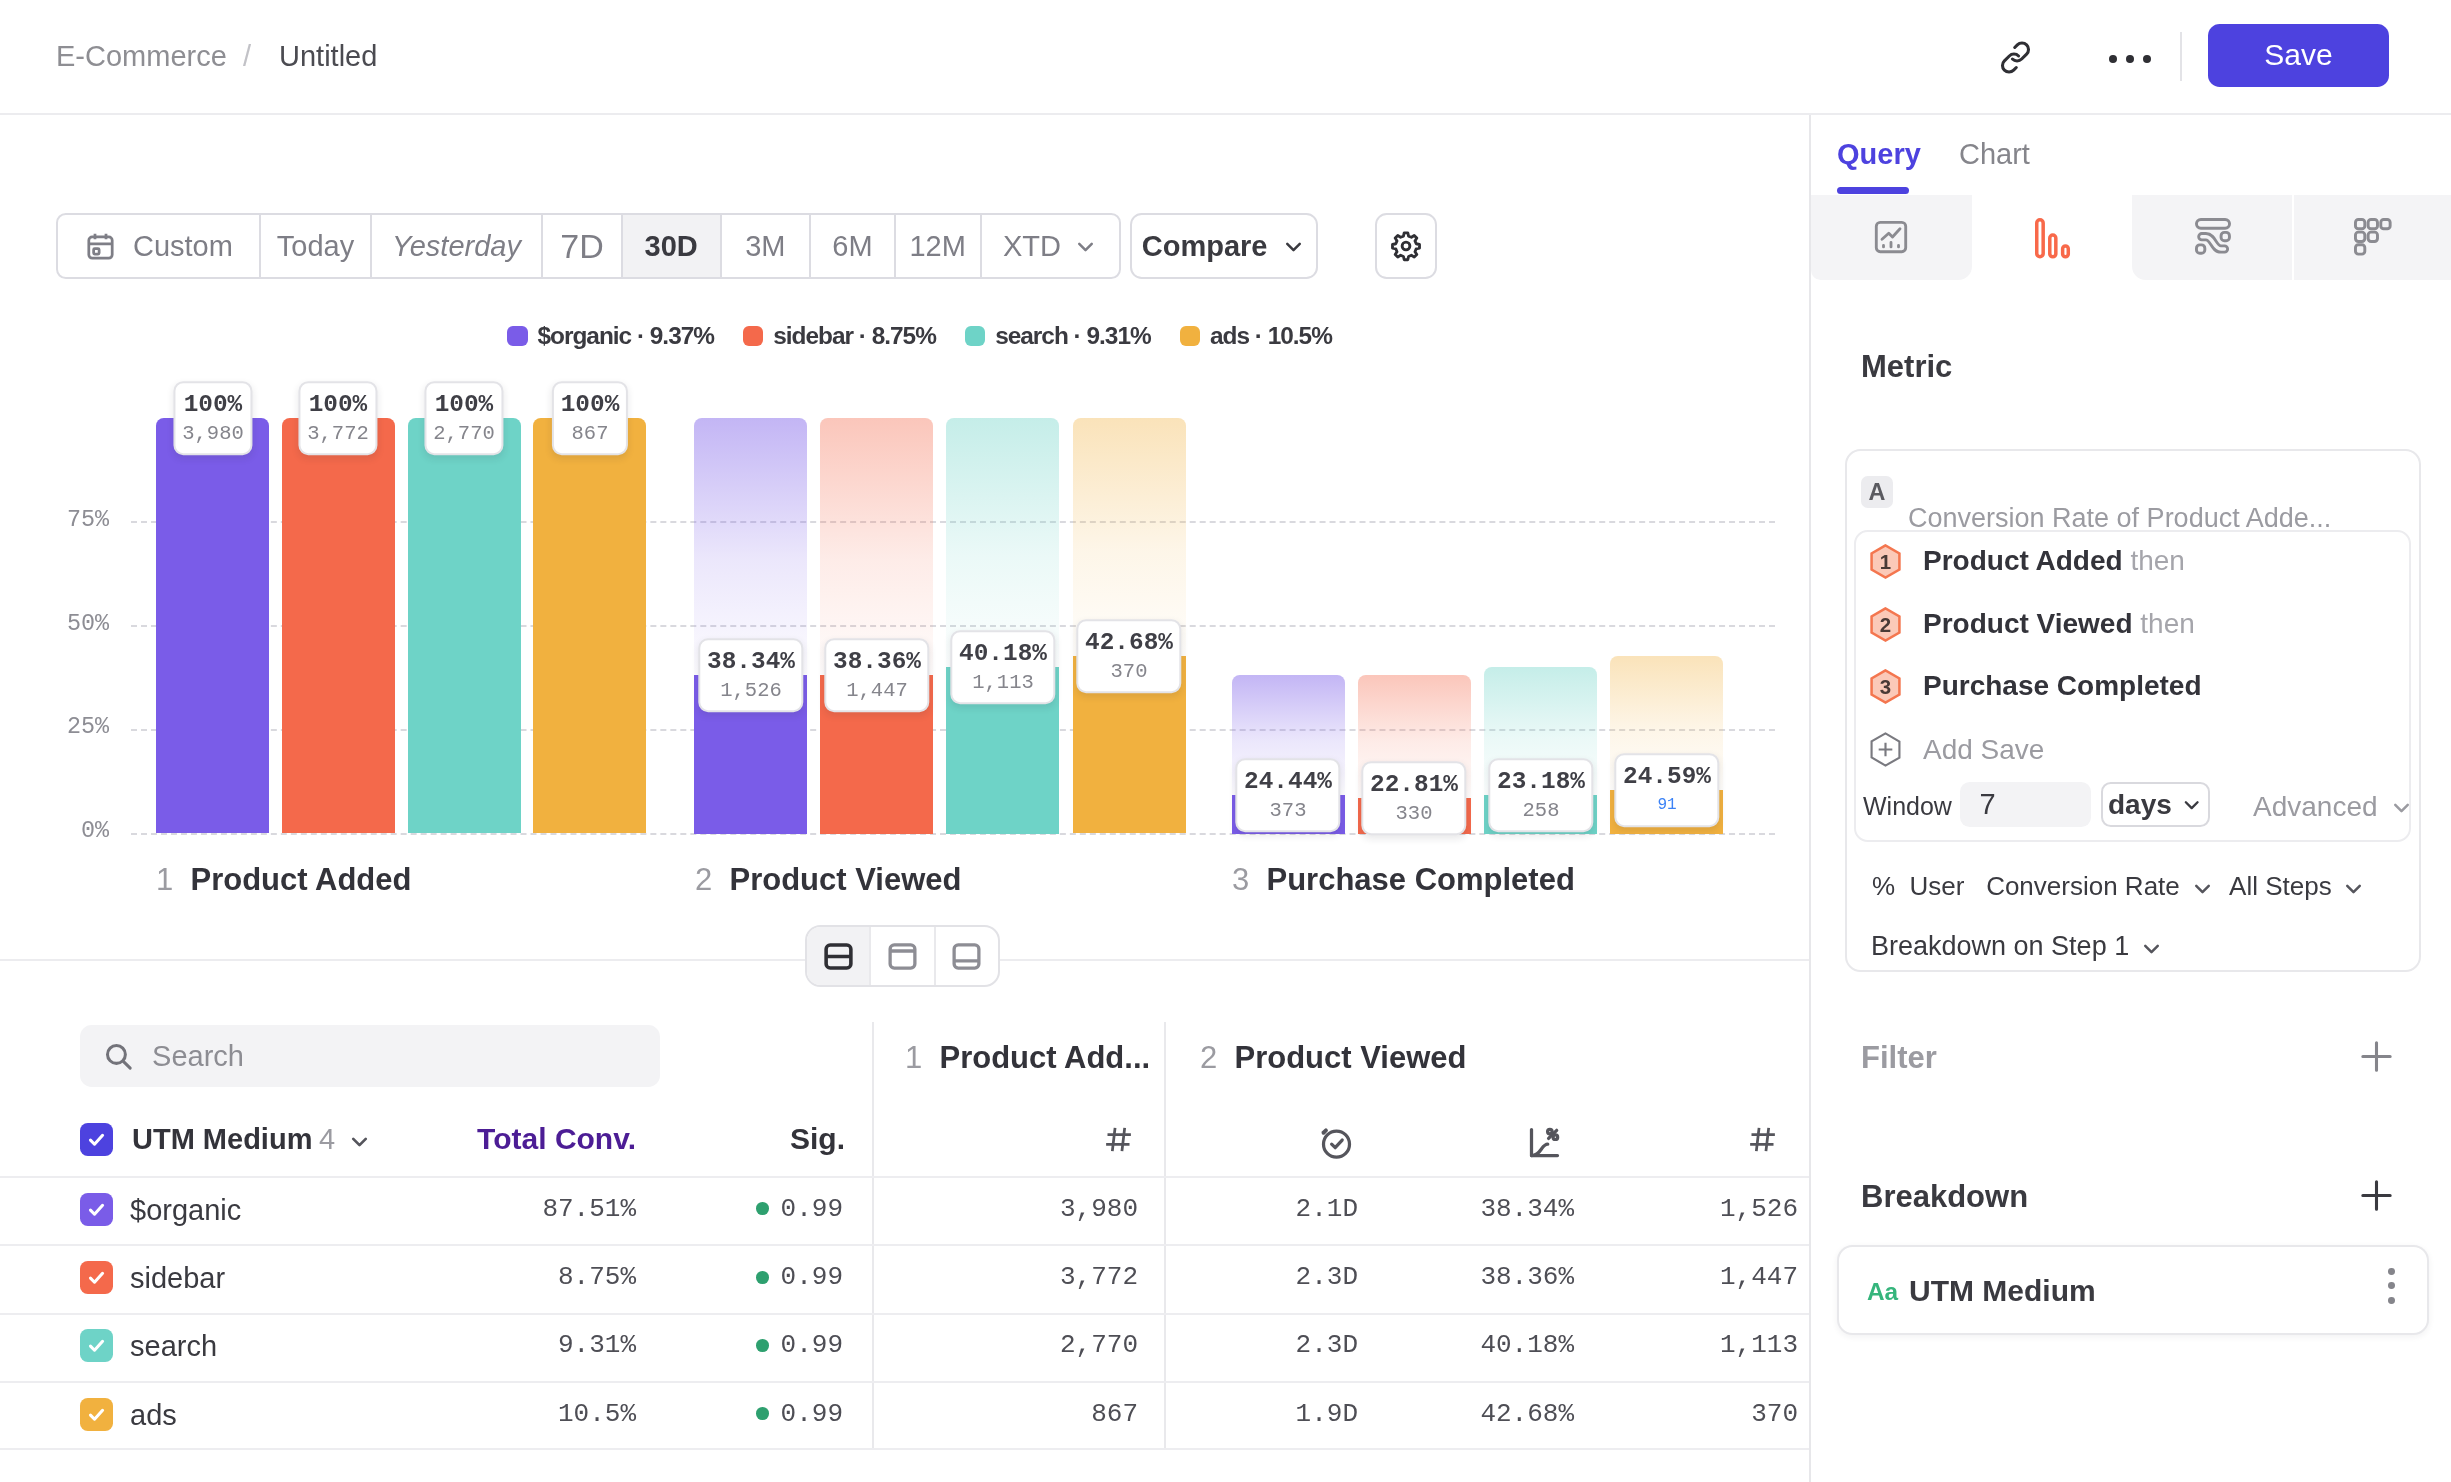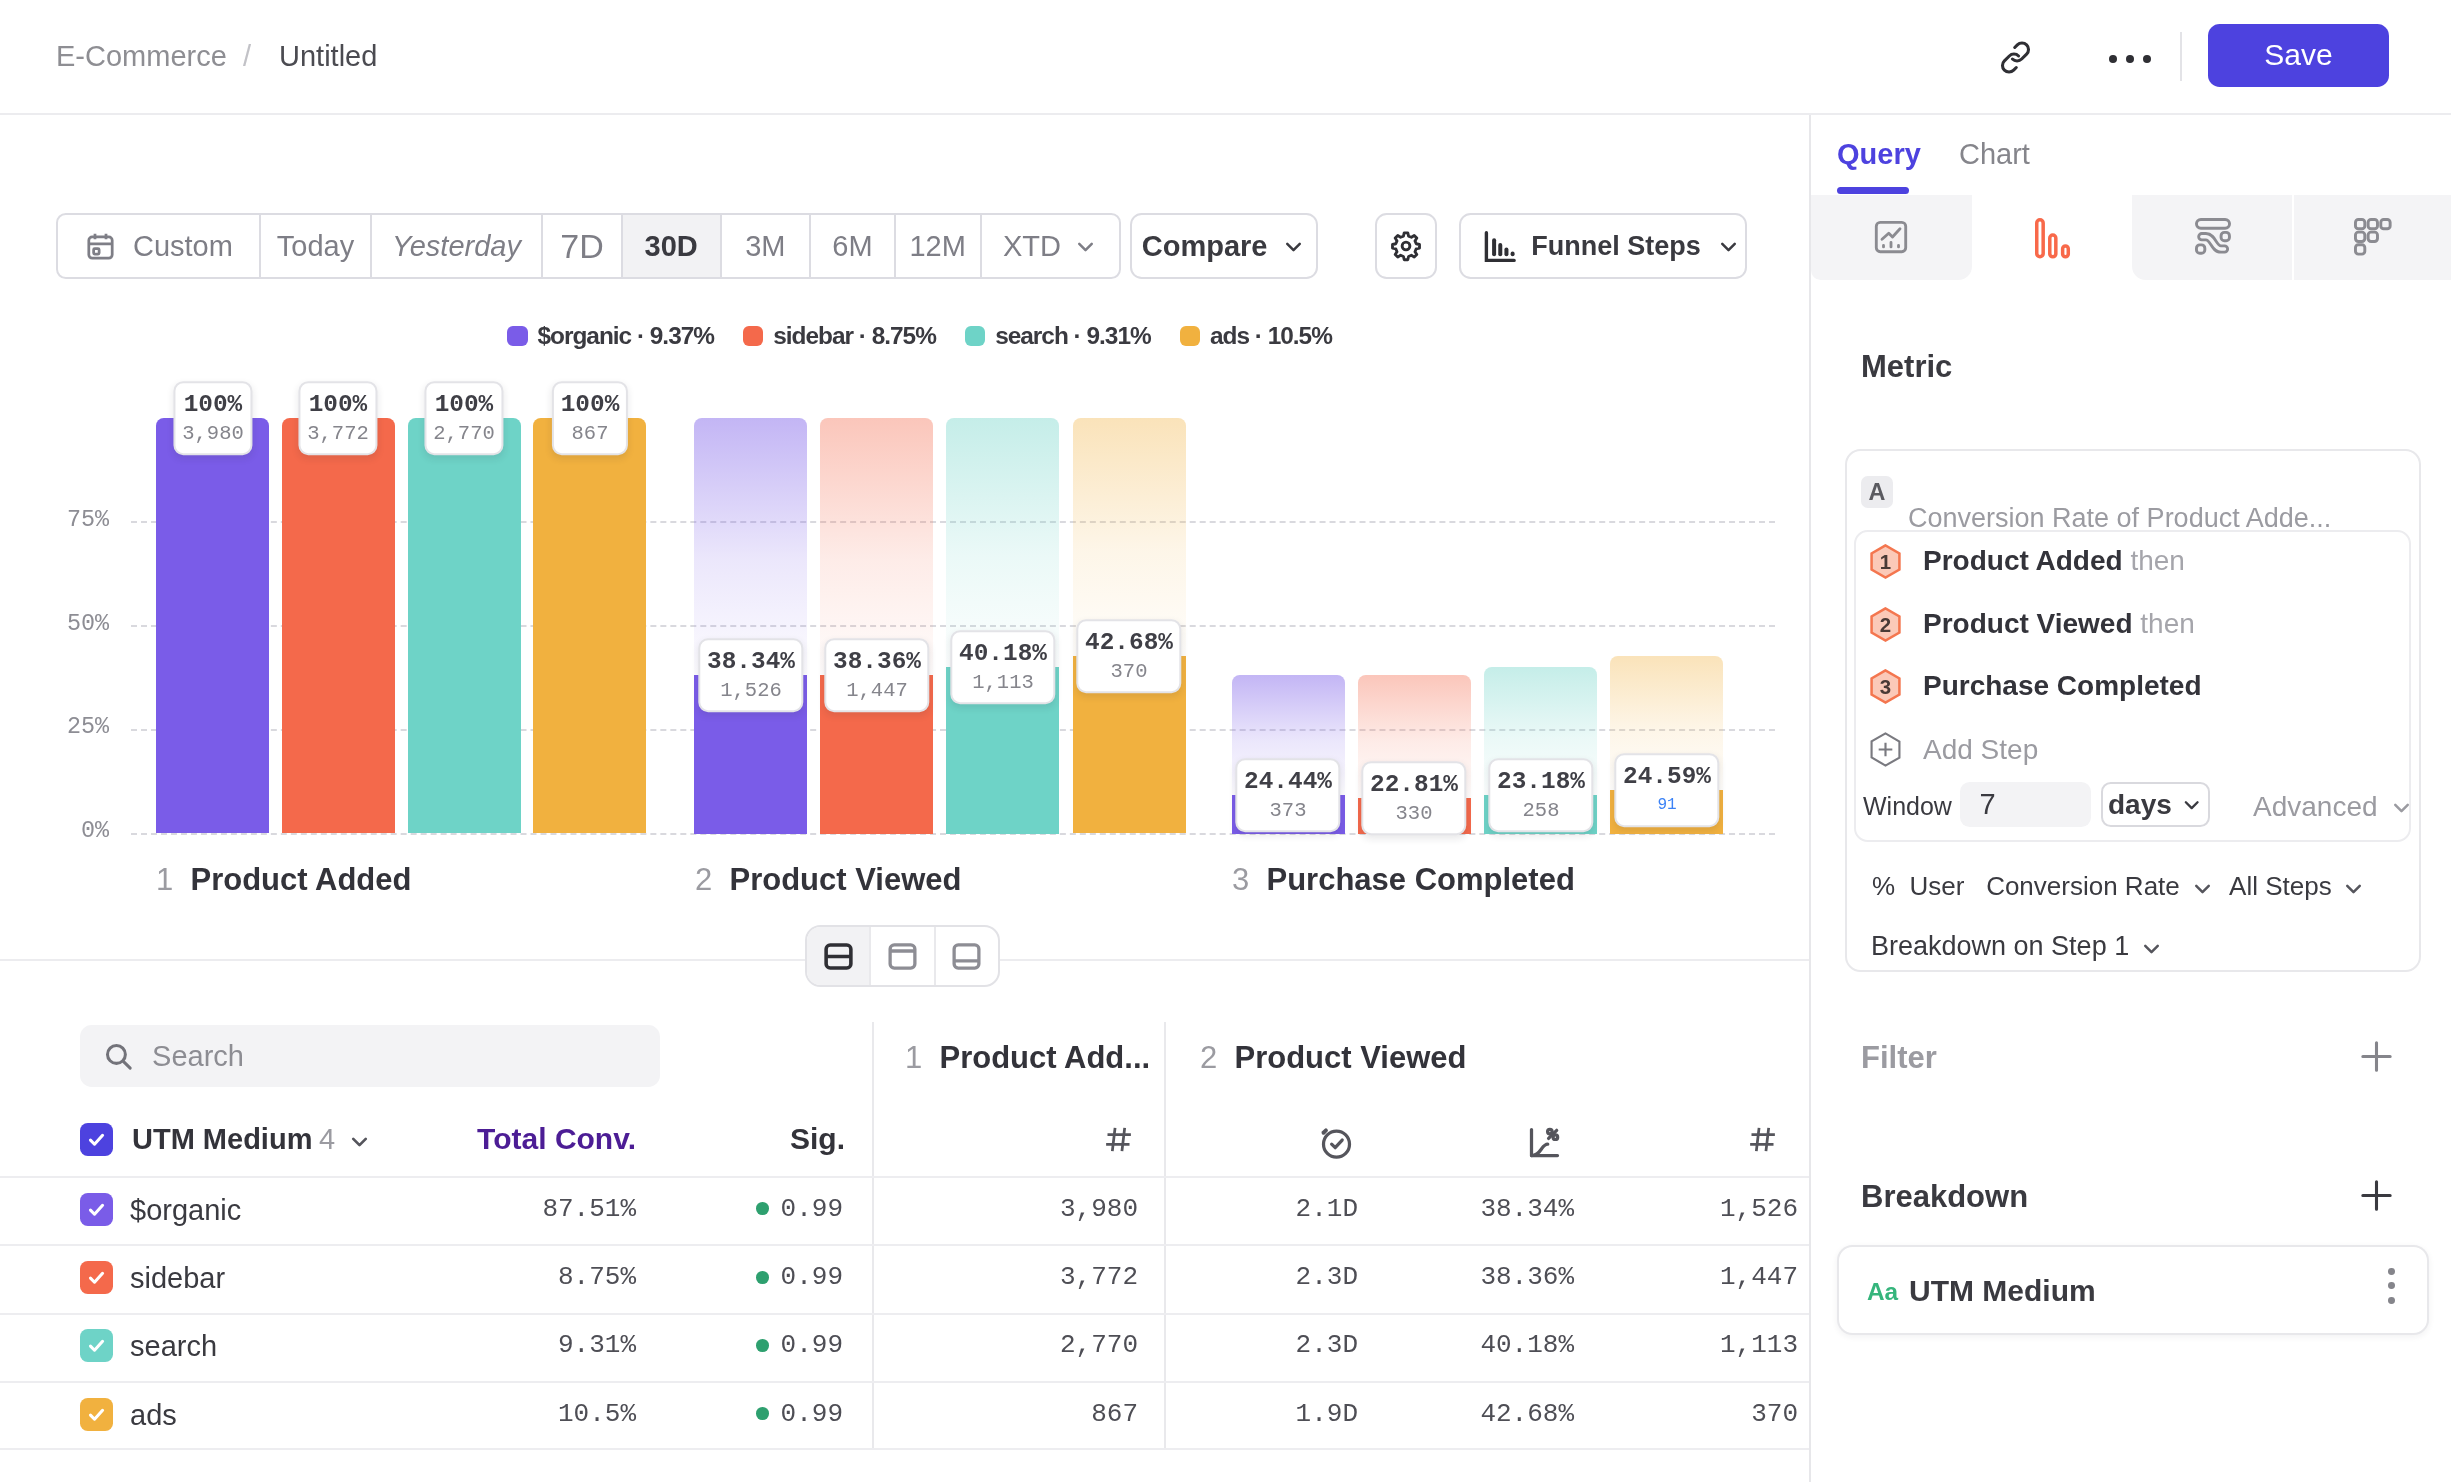--- a/index.html
+++ b/index.html
@@ -65,31 +65,20 @@
 </div>
 <div class="abs" style="left:1130px;top:213px;width:188px;height:66px;border:2px solid #dcdce2;border-radius:11.7px;display:flex;align-items:center;justify-content:center;font-size:29px;font-weight:600;color:#3a3a40;">Compare<svg width="25" height="25" viewBox="0 0 24 24" fill="none" stroke="#3a3a40" stroke-width="2.4" stroke-linecap="round" stroke-linejoin="round" style="margin-left:13.7px">
         <path d="M6 9.5l6 6 6-6"></path>
       </svg></div>
 <div class="abs" style="left:1375px;top:213px;width:62px;height:66px;border:2px solid #dcdce2;border-radius:11.7px;display:flex;align-items:center;justify-content:center;">
 <svg width="36" height="36" viewBox="0 0 24 24" fill="none" stroke="#2f2f34" stroke-width="1.9" stroke-linejoin="round">
         <path d="M10.8 3.2h2.4l.5 2.2 1.9.8 1.9-1.2 1.7 1.7-1.2 1.9.8 1.9 2.2.5v2.4l-2.2.5-.8 1.9 1.2 1.9-1.7 1.7-1.9-1.2-1.9.8-.5 2.2h-2.4l-.5-2.2-1.9-.8-1.9 1.2-1.7-1.7 1.2-1.9-.8-1.9-2.2-.5v-2.4l2.2-.5.8-1.9-1.2-1.9 1.7-1.7 1.9 1.2 1.9-.8z"></path>
         <circle cx="12" cy="12" r="2.6"></circle>
       </svg>
     </div>
-<div class="abs" style="left:1459px;top:213px;width:288px;height:66px;border:2px solid #dcdce2;border-radius:11.7px;display:flex;align-items:center;font-size:27px;font-weight:600;color:#3a3a40;white-space:nowrap;">
-<svg width="37" height="37" viewBox="0 0 24 24" fill="none" stroke="#2f2f34" stroke-width="2" stroke-linecap="round" style="margin-left:19.5px;margin-right:13.7px">
-        <path d="M3.5 3v18h18" stroke-width="2.2"></path>
-        <path d="M8.5 8v9" stroke-width="2.6"></path>
-        <path d="M12.5 11v6" stroke-width="2.6"></path>
-        <path d="M16.5 14v3" stroke-width="2.6"></path>
-        <path d="M20.5 16.5v.5" stroke-width="2.6"></path>
-      </svg>
-Funnel Steps<svg width="25" height="25" viewBox="0 0 24 24" fill="none" stroke="#3a3a40" stroke-width="2.4" stroke-linecap="round" stroke-linejoin="round" style="margin-left:15.6px">
-        <path d="M6 9.5l6 6 6-6"></path>
-      </svg></div>
 <div class="abs" style="left:39px;top:322px;width:1761px;display:flex;justify-content:center;gap:29px;">
 <div style="display:flex;align-items:center;font-size:24.4px;font-weight:600;color:#3a3a40;letter-spacing:-1px;"><span style="width:20.5px;height:20.5px;border-radius:5.9px;background:#7a5ce8;margin-right:9.8px;"></span>$organic&nbsp;·&nbsp;9.37%</div>
 <div style="display:flex;align-items:center;font-size:24.4px;font-weight:600;color:#3a3a40;letter-spacing:-1px;"><span style="width:20.5px;height:20.5px;border-radius:5.9px;background:#f4694b;margin-right:9.8px;"></span>sidebar&nbsp;·&nbsp;8.75%</div>
 <div style="display:flex;align-items:center;font-size:24.4px;font-weight:600;color:#3a3a40;letter-spacing:-1px;"><span style="width:20.5px;height:20.5px;border-radius:5.9px;background:#6ed3c7;margin-right:9.8px;"></span>search&nbsp;·&nbsp;9.31%</div>
 <div style="display:flex;align-items:center;font-size:24.4px;font-weight:600;color:#3a3a40;letter-spacing:-1px;"><span style="width:20.5px;height:20.5px;border-radius:5.9px;background:#f1b13f;margin-right:9.8px;"></span>ads&nbsp;·&nbsp;10.5%</div>
 </div>
 <div class="abs" style="left:131px;top:521px;width:1644px;height:0;border-top:2px dashed #d9d9de;"></div>
 <div class="abs mono" style="left:0px;top:507px;width:109px;text-align:right;font-size:23.4px;color:#8d8d94;">75%</div>
 <div class="abs" style="left:131px;top:625px;width:1644px;height:0;border-top:2px dashed #d9d9de;"></div>
 <div class="abs mono" style="left:0px;top:611px;width:109px;text-align:right;font-size:23.4px;color:#8d8d94;">50%</div>
@@ -336,21 +325,21 @@
 <div class="abs" style="left:1923px;top:608px;font-size:28px;font-weight:600;color:#33333a;white-space:nowrap;">Product Viewed&nbsp;<span style="color:#a5a5ab;font-weight:400;">then</span></div>
 <svg class="abs" style="left:1867px;top:668px" width="37" height="37" viewBox="0 0 38 38">
       <polygon points="19.0,2.5 4.7,10.7 4.7,27.2 19.0,35.5 33.3,27.3 33.3,10.8" fill="#fbc9b8" stroke="#f4764f" stroke-width="2.6"></polygon>
       <text x="19" y="27" text-anchor="middle" font-family="Liberation Sans" font-size="21" font-weight="700" fill="#4a3a36">3</text>
     </svg>
 <div class="abs" style="left:1923px;top:670px;font-size:28px;font-weight:600;color:#33333a;white-space:nowrap;">Purchase Completed</div>
 <svg class="abs" style="left:1867px;top:731px" width="37" height="37" viewBox="0 0 38 38">
       <polygon points="19.0,2.5 4.7,10.7 4.7,27.2 19.0,35.5 33.3,27.3 33.3,10.8" fill="none" stroke="#7a7a80" stroke-width="2.2"></polygon>
       <path d="M19 12v14M12 19h14" stroke="#7a7a80" stroke-width="2.2"></path>
     </svg>
-<div class="abs" style="left:1923px;top:734px;font-size:28px;color:#9b9ba1;">Add Step</div>
+<div class="abs" style="left:1923px;top:734px;font-size:28px;color:#9b9ba1;">Add Save</div>
 <div class="abs" style="left:1863px;top:792px;font-size:25px;color:#3a3a40;">Window</div>
 <div class="abs" style="left:1960px;top:782px;width:131px;height:45px;background:#f3f3f5;border-radius:9.8px;font-size:29px;color:#3a3a40;line-height:45px;padding-left:19.5px;">7</div>
 <div class="abs" style="left:2101px;top:782px;width:109px;height:45px;border:2px solid #d9d9de;border-radius:9.8px;display:flex;align-items:center;justify-content:center;font-size:28px;font-weight:600;color:#3a3a40;">days<svg width="23.4" height="23.4" viewBox="0 0 24 24" fill="none" stroke="#3a3a40" stroke-width="2.4" stroke-linecap="round" stroke-linejoin="round" style="margin-left:7.8px">
         <path d="M6 9.5l6 6 6-6"></path>
       </svg></div>
 <div class="abs" style="left:2253px;top:791px;font-size:28px;color:#9b9ba1;display:flex;align-items:center;">Advanced<svg width="25" height="25" viewBox="0 0 24 24" fill="none" stroke="#9b9ba1" stroke-width="2.4" stroke-linecap="round" stroke-linejoin="round" style="margin-left:11.7px">
         <path d="M6 9.5l6 6 6-6"></path>
       </svg></div>
 <div class="abs" style="left:1872px;top:871px;font-size:26px;font-weight:500;color:#3a3a40;display:flex;align-items:center;">%&nbsp;&nbsp;User&nbsp;&nbsp;&nbsp;Conversion Rate<svg width="25" height="25" viewBox="0 0 24 24" fill="none" stroke="#55555c" stroke-width="2.4" stroke-linecap="round" stroke-linejoin="round" style="margin:3.9px 0 0 9.8px">
         <path d="M6 9.5l6 6 6-6"></path>

